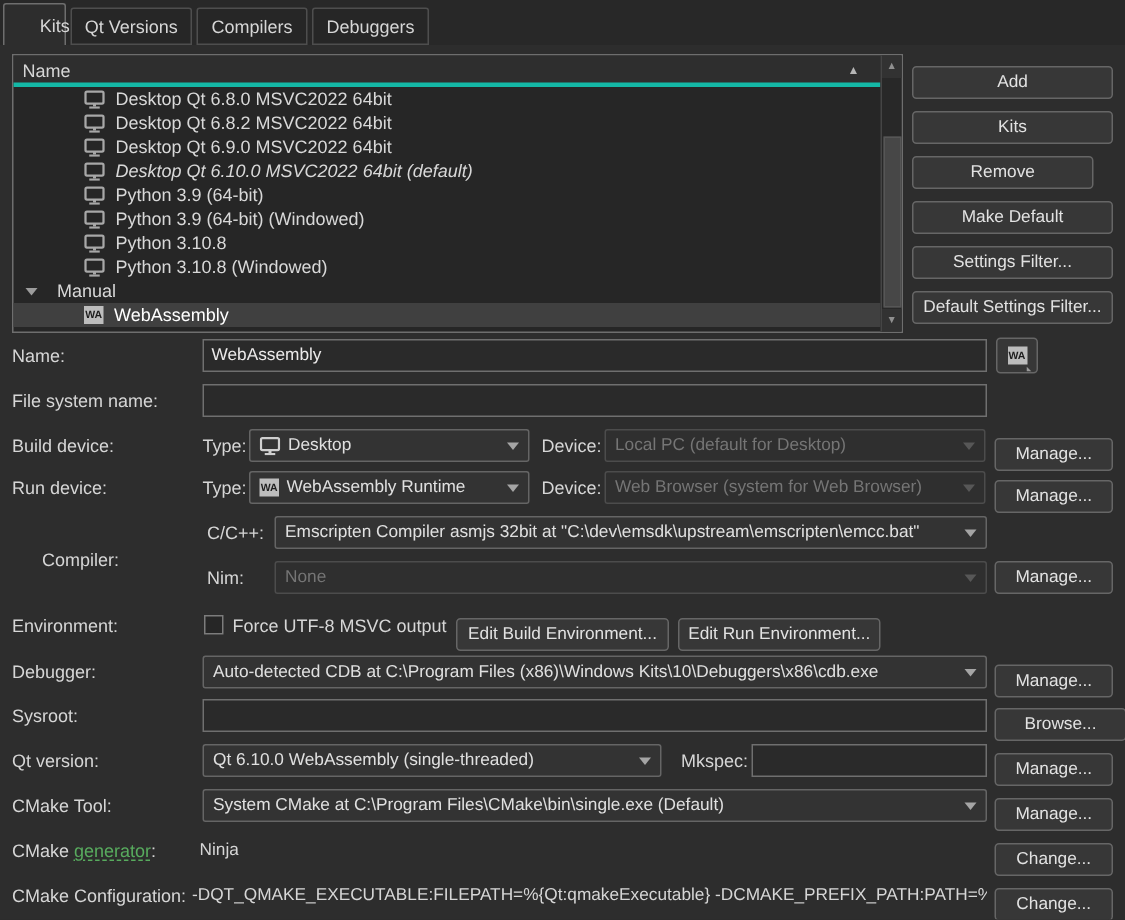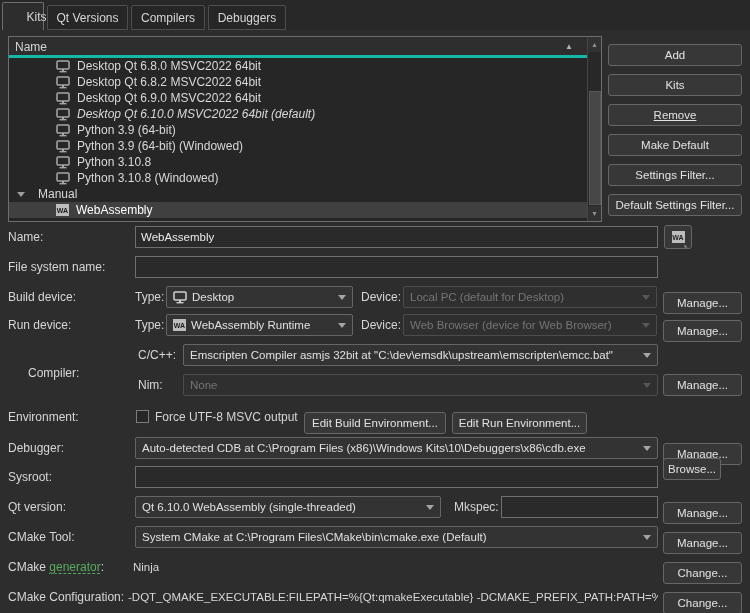--- a/index.html
+++ b/index.html
@@ -173,21 +173,21 @@
       <div class="sb-btn" style="bottom:0;">▼</div>
     </div>
   </div>
 
   <div class="btn" style="left:608px;top:38px;width:134px;">
       <span>Add</span>
     </div>
   <div class="btn" style="left:608px;top:68px;width:134px;">
       <span>Kits</span>
     </div>
-  <div class="btn" style="left:608px;top:98px;width:134px;text-decoration:underline;">
+  <div class="btn" style="left:608px;top:98px;width:121px;">
       <span>Remove</span>
     </div>
   <div class="btn" style="left:608px;top:128px;width:134px;">
       <span>Make Default</span>
     </div>
   <div class="btn" style="left:608px;top:158px;width:134px;">
       <span>Settings Filter...</span>
     </div>
   <div class="btn" style="left:608px;top:188px;width:134px;">
       <span>Default Settings Filter...</span>
@@ -227,21 +227,21 @@
 
   <div class="lbl" style="left:8px;top:314px;">Run device:</div>
   <div class="lbl" style="left:135px;top:314px;">Type:</div>
   <div class="combo" style="left:166px;top:314px;width:187px;">
     <span class="wa">WA</span>
     <span class="combo-text">WebAssembly Runtime</span>
     <span class="arrow"></span>
   </div>
   <div class="lbl" style="left:361px;top:314px;">Device:</div>
   <div class="combo disabled" style="left:403px;top:314px;width:254px;">
-    <span class="combo-text">Web Browser (device for Web Browser)</span>
+    <span class="combo-text">Web Browser (system for Web Browser)</span>
     <span class="arrow"></span>
   </div>
   <div class="btn" style="left:663px;top:314px;width:79px;">
       <span>Manage...</span>
     </div>
 
   <div class="lbl" style="left:8px;top:362px;margin-left:20px;">Compiler:</div>
   <div class="lbl" style="left:138px;top:344px;">C/C++:</div>
   <div class="combo" style="left:183px;top:344px;width:475px;">
     <span class="combo-text">Emscripten Compiler asmjs 32bit at "C:\dev\emsdk\upstream\emscripten\emcc.bat"</span>
@@ -270,38 +270,38 @@
   <div class="combo" style="left:135px;top:437px;width:523px;">
     <span class="combo-text">Auto-detected CDB at C:\Program Files (x86)\Windows Kits\10\Debuggers\x86\cdb.exe</span>
     <span class="arrow"></span>
   </div>
   <div class="btn" style="left:663px;top:437px;width:79px;">
       <span>Manage...</span>
     </div>
 
   <div class="lbl" style="left:8px;top:466px;">Sysroot:</div>
   <div class="input" style="left:135px;top:466px;width:523px;"></div>
-  <div class="btn" style="left:663px;top:452px;width:58px;">
+  <div class="btn" style="left:663px;top:466px;width:88px;">
       <span>Browse...</span>
     </div>
 
   <div class="lbl" style="left:8px;top:496px;">Qt version:</div>
   <div class="combo" style="left:135px;top:496px;width:306px;">
     <span class="combo-text">Qt 6.10.0 WebAssembly (single-threaded)</span>
     <span class="arrow"></span>
   </div>
   <div class="lbl" style="left:454px;top:496px;">Mkspec:</div>
   <div class="input" style="left:501px;top:496px;width:157px;"></div>
   <div class="btn" style="left:663px;top:496px;width:79px;">
       <span>Manage...</span>
     </div>
 
   <div class="lbl" style="left:8px;top:526px;">CMake Tool:</div>
   <div class="combo" style="left:135px;top:526px;width:523px;">
-    <span class="combo-text">System CMake at C:\Program Files\CMake\bin\cmake.exe (Default)</span>
+    <span class="combo-text">System CMake at C:\Program Files\CMake\bin\single.exe (Default)</span>
     <span class="arrow"></span>
   </div>
   <div class="btn" style="left:663px;top:526px;width:79px;">
       <span>Manage...</span>
     </div>
 
   <div class="lbl" style="left:8px;top:556px;"><span>CMake </span><span class="green-link">generator</span><span>:</span></div>
   <div class="value-text" style="left:133px;top:556px;">Ninja</div>
   <div class="btn" style="left:663px;top:556px;width:79px;">
       <span>Change...</span>

